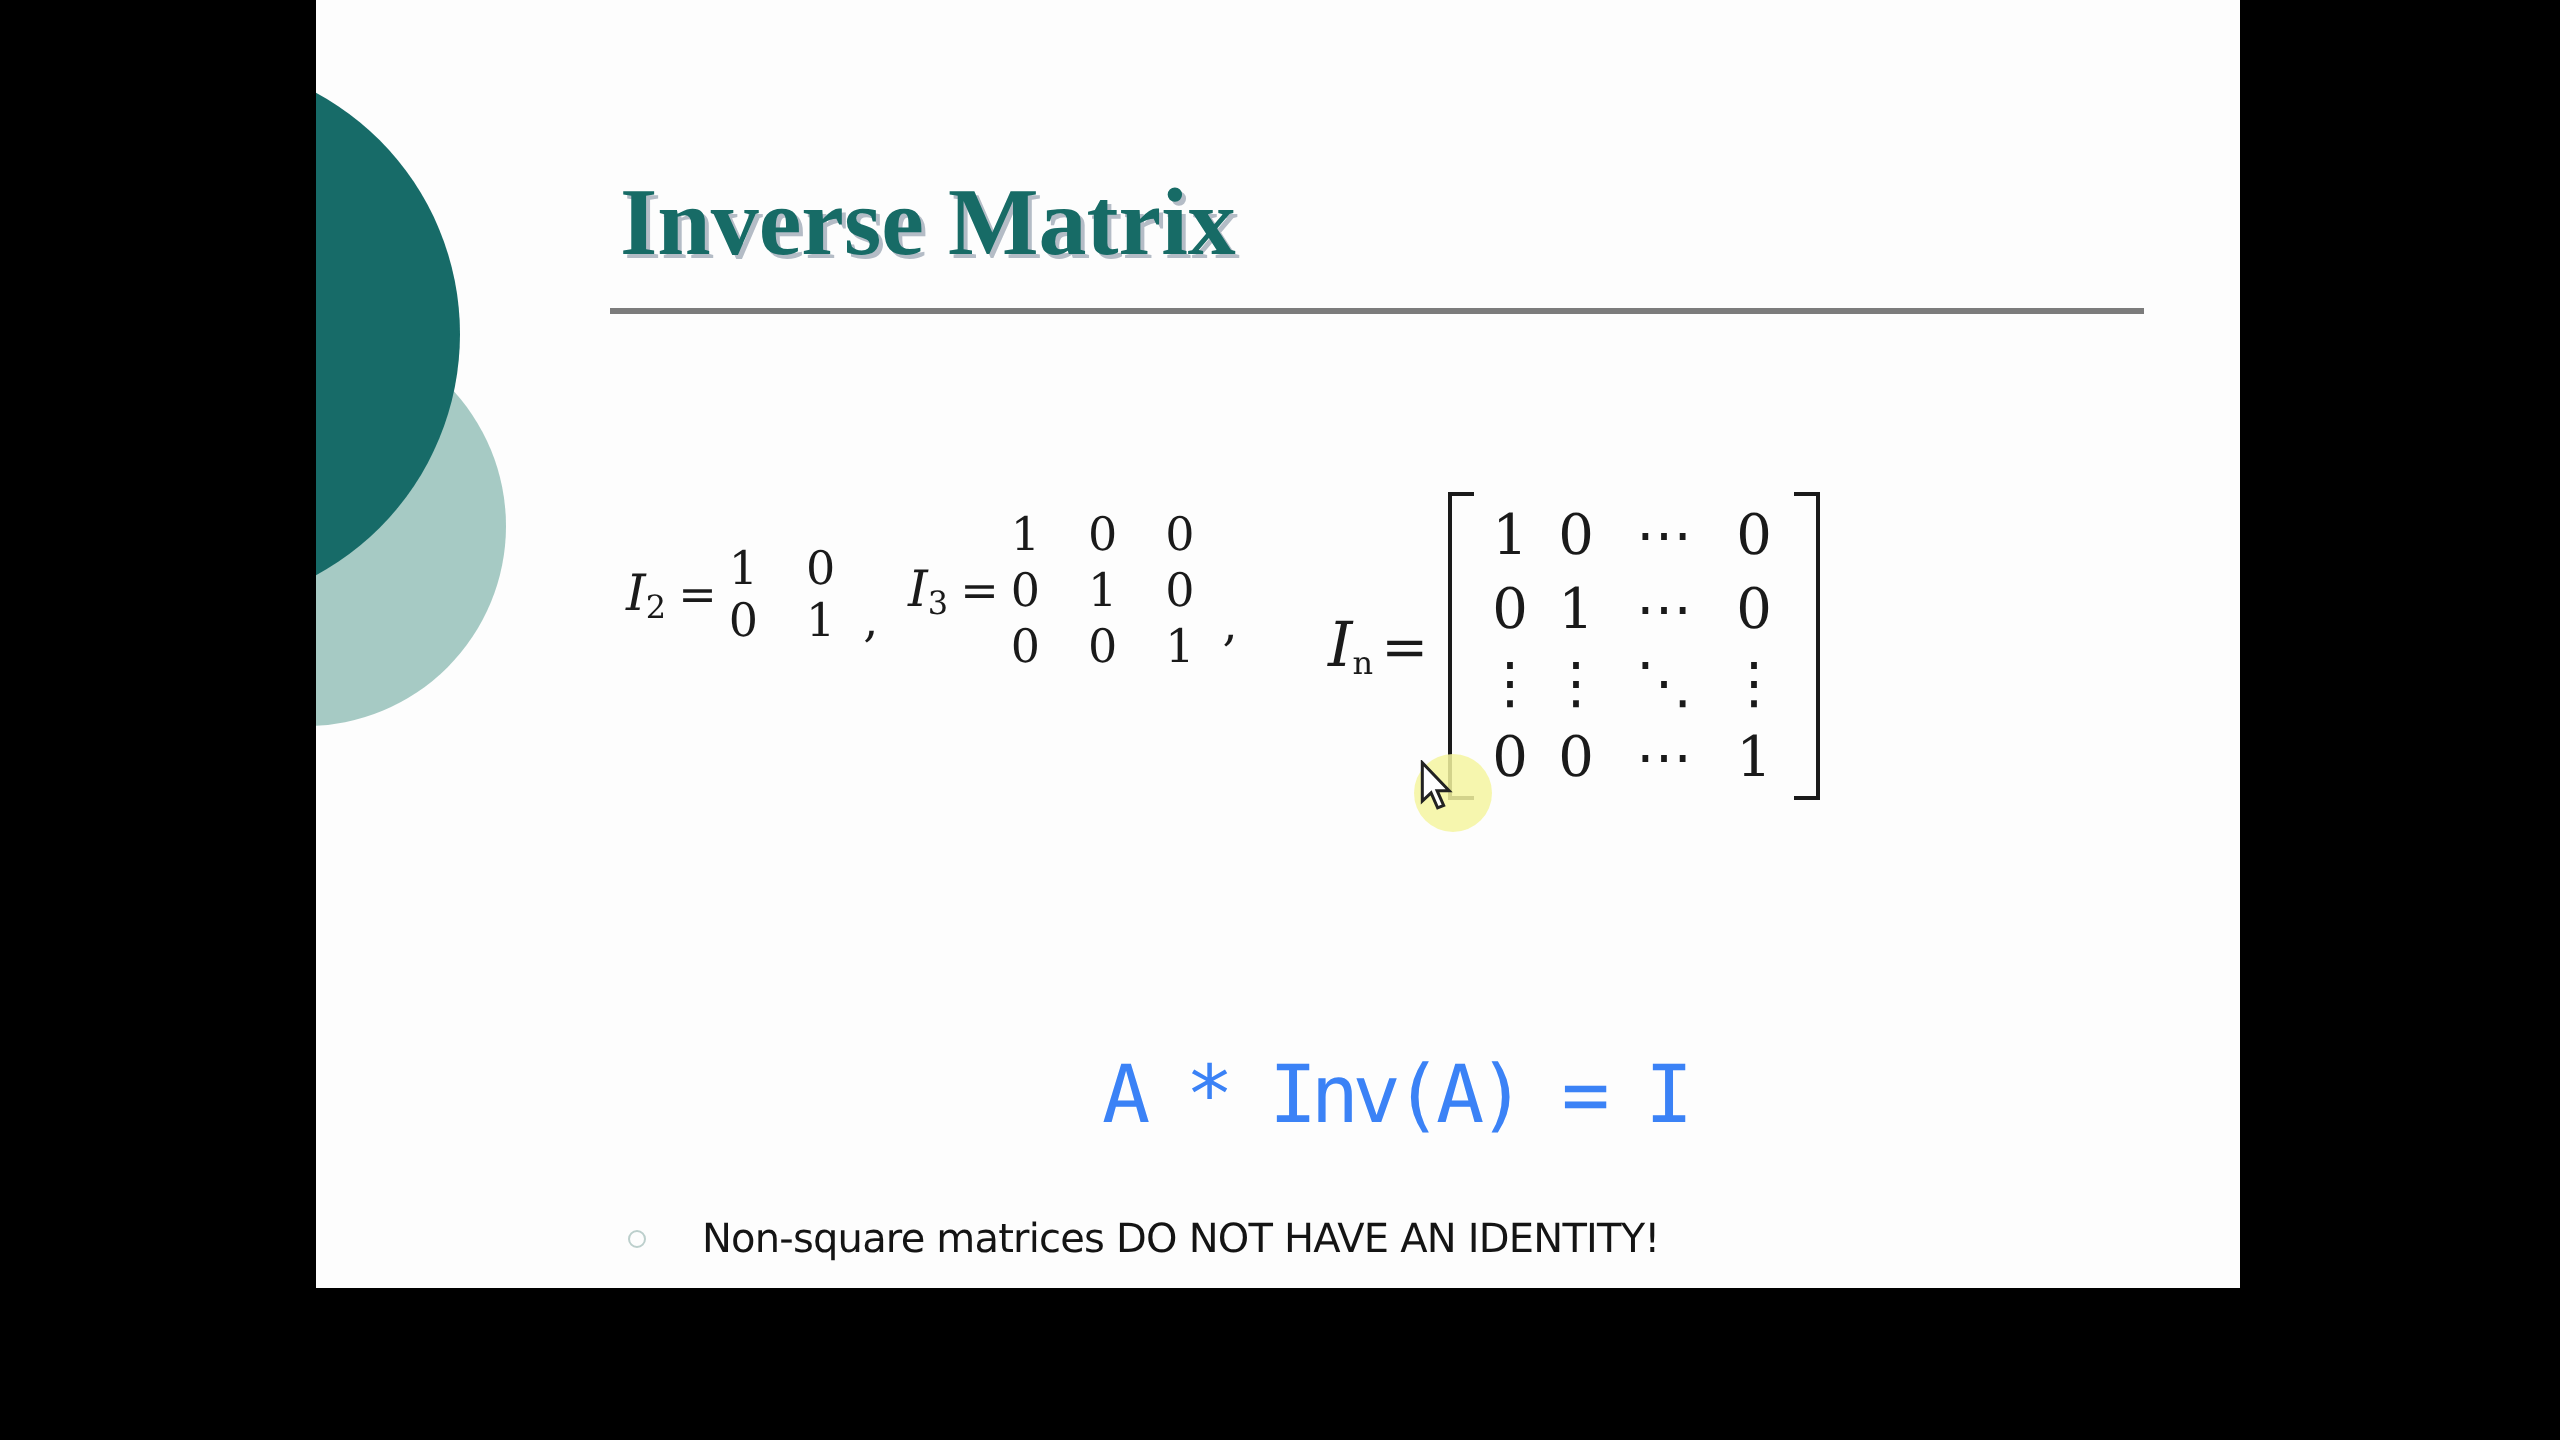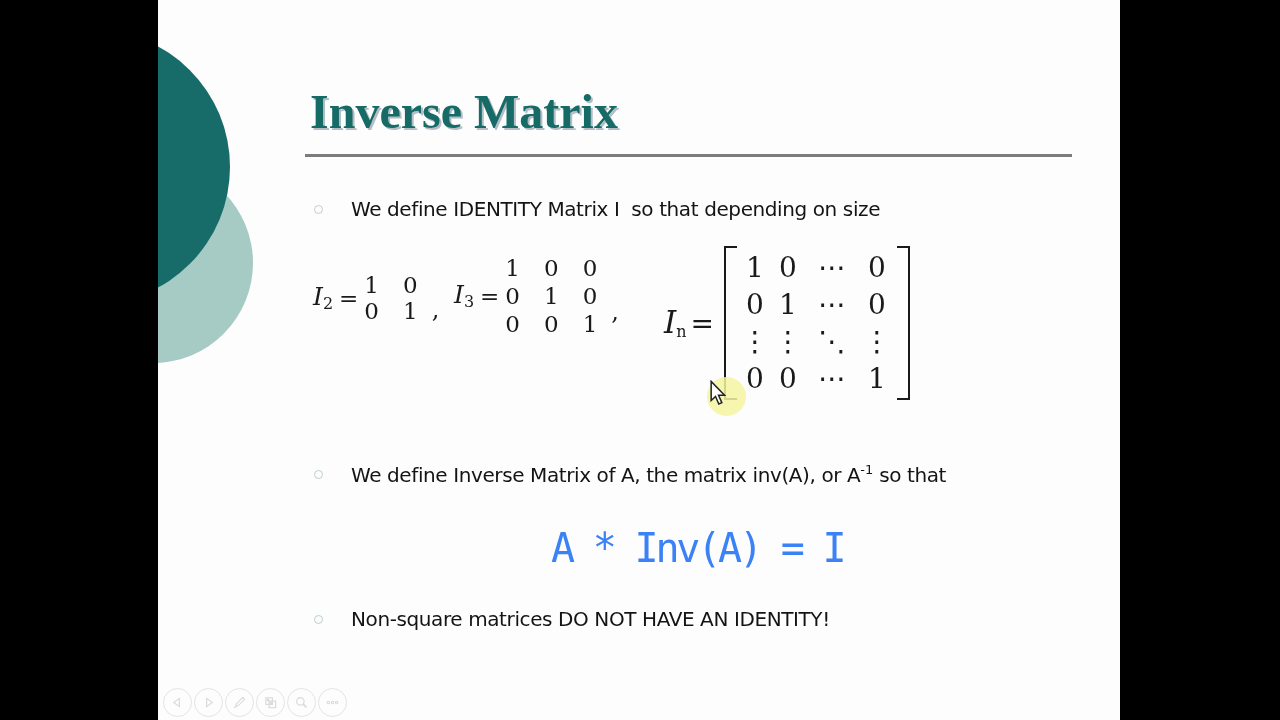--- a/index.html
+++ b/index.html
@@ -1,18 +1,18 @@
 <!DOCTYPE html>
 <html><head>
 <meta charset="utf-8">
 <style>
   html, body { margin:0; padding:0; background:#000; }
   .frame { position:relative; width:1280px; height:720px; background:#000; overflow:hidden;
            font-family:"DejaVu Sans", sans-serif; }
-  .stage { position:absolute; left:158px; top:0; width:962px; height:720px;
+  .stage { position:absolute; left:158px; top:0; width:962px; height:644px;
            background:#fdfdfd; overflow:hidden; }
 
   
   .circle-light { position:absolute; left:-105px; top:163px; width:200px; height:200px;
                   border-radius:50%; background:#a6cac4; z-index:1; }
   .circle-dark  { position:absolute; left:-202px; top:30px; width:274px; height:274px;
                   border-radius:50%; background:#176b68; z-index:2; }
 
   
   .title { position:absolute; left:152px; top:84px; z-index:3;
@@ -81,24 +81,20 @@
 
 <div class="frame">
   <div class="stage">
 
     <div class="circle-light"></div>
     <div class="circle-dark"></div>
 
     <div class="title">Inverse Matrix</div>
     <div class="rule"></div>
 
-    <div class="bullet" id="bullet-1">
-      <span class="marker"></span>
-      <span class="btxt">We define IDENTITY Matrix I  so that depending on size</span>
-    </div>
 
     <div class="mg" id="mg-i2">
       <span><span class="msym">I</span><sub>2</sub></span>
       <span class="meq">=</span>
       <span class="mgrid2">
         <span>1</span>
           <span>0</span>
         <span>0</span>
           <span>1</span>
       </span>
@@ -149,24 +145,20 @@
       </span>
     </div>
 
     <div class="highlight"></div>
     <div class="cursor">
       <svg width="18" height="26" viewBox="0 0 12 19">
         <path d="M1,1 L1,15 L4.2,12 L6.6,17.5 L8.8,16.6 L6.4,11.2 L10.8,11.2 Z" fill="#ffffff" stroke="#222222" stroke-width="1.1"></path>
       </svg>
     </div>
 
-    <div class="bullet" id="bullet-2">
-      <span class="marker"></span>
-      <span class="btxt"><span>We define Inverse Matrix of A, the matrix inv(A), or A</span><sup>-1</sup><span> so that</span></span>
-    </div>
 
     <div class="equation">A * Inv(A) = I</div>
 
     <div class="bullet" id="bullet-3">
       <span class="marker"></span>
       <span class="btxt">Non-square matrices DO NOT HAVE AN IDENTITY!</span>
     </div>
 
     <div class="controls">
       <button class="ctrl">

